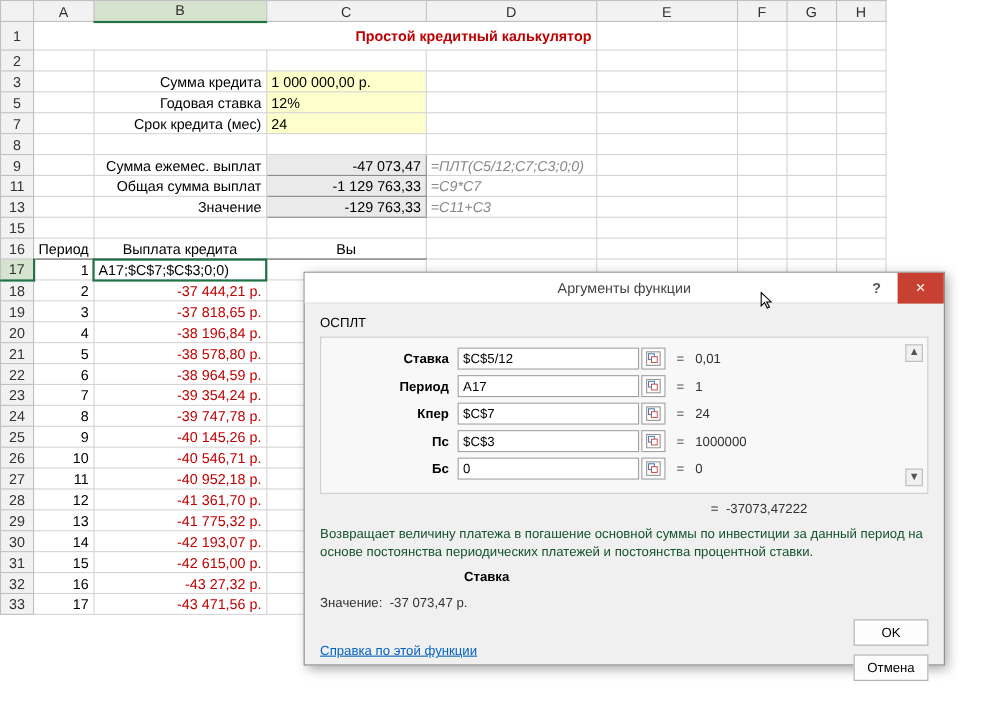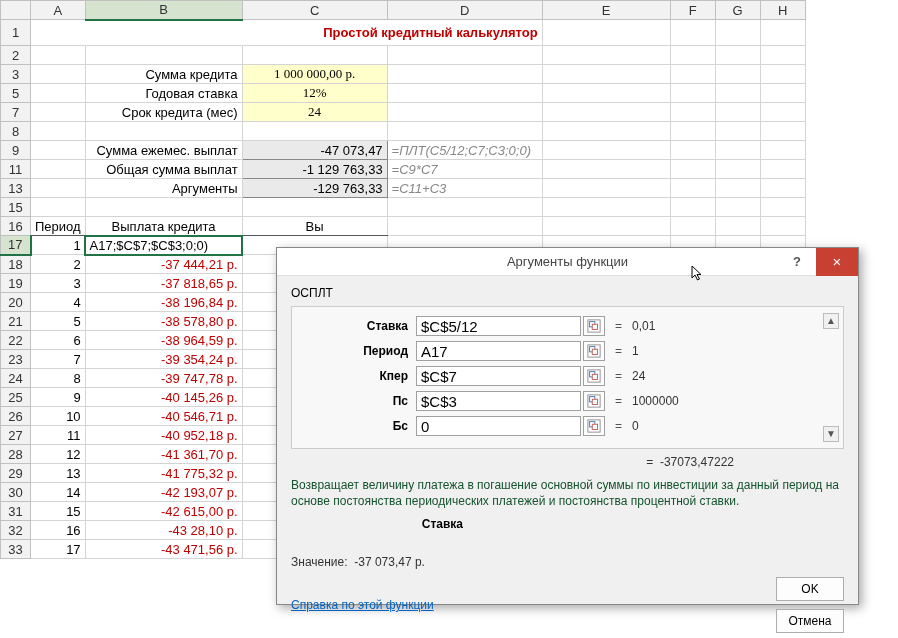--- a/index.html
+++ b/index.html
@@ -18,53 +18,53 @@
 .col-B { width: 157px; }
 .col-C { width: 145px; }
 .col-D { width: 155px; }
 .col-E { width: 128px; }
 .col-F { width: 45px; }
 .col-G { width: 45px; }
 .col-H { width: 45px; }
 
 .title { color: #c00000; font-size: 20px; font-weight: bold; text-align: right; }
 .lbl { text-align: right; }
-.yel { background: #ffffcc !important; text-align: center; font-family: Liberation Serif, serif; }
+.yel { background: #ffffcc !important; text-align: left; }
 .grb { background: #eaeaea !important; font-weight: normal; text-align: right; border: 1px solid #888 !important; }
 .frm { color: #888; font-style: italic; text-align: left; }
 .num { text-align: right; }
 .red { color: #c00000; }
 .bhdr { text-align: center; border-bottom: 1px solid #555 !important; }
 
 
 td.active { outline: 2px solid #217346; outline-offset: -1px; background: #fff; }
 
 
 .dialog { position: absolute; left: 276px; top: 247px; width: 583px; height: 358px; background: #f0f0f0; border: 1px solid #888; box-shadow: 3px 3px 10px rgba(0,0,0,0.35); font-size: 12px; }
 .dlg-title { height: 28px; background: #fff; display: flex; align-items: center; justify-content: center; color: #444; font-size: 13px; position: relative; border-bottom: 1px solid #ddd; }
 .dlg-help { position: absolute; right: 44px; top: 0; width: 34px; height: 28px; text-align: center; line-height: 28px; color: #555; font-weight: bold; }
 .dlg-close { position: absolute; right: 0; top: 0; width: 42px; height: 28px; background: #c84031; color: #fff; text-align: center; line-height: 28px; font-size: 15px; }
 .dlg-body { padding: 10px 14px 8px 14px; }
 .fn-name { font-weight: normal; margin-bottom: 6px; }
 .args-frame { border: 1px solid #ccc; background: #f8f8f8; padding: 8px 6px; position: relative; }
 .arg-row { display: flex; align-items: center; margin-bottom: 3px; height: 22px; }
 .arg-label { width: 118px; text-align: right; padding-right: 8px; font-weight: bold; }
-.arg-input { width: 165px; height: 20px; border: 1px solid #a0a0a0; background: #fff; padding: 0 4px; font-family: inherit; font-size: 15px; }
+.arg-input { width: 165px; height: 20px; border: 1px solid #a0a0a0; background: #fff; padding: 0 4px; font-family: inherit; font-size: 12px; }
 .arg-pick { width: 22px; height: 20px; border: 1px solid #a0a0a0; background: #fdfdfd; margin-left: 2px; display: flex; align-items: center; justify-content: center; }
 .arg-pick svg { width: 14px; height: 14px; }
 .arg-eq { padding: 0 10px; color: #555; }
 .arg-val { color: #333; }
 .scroll-up, .scroll-down { position: absolute; right: 4px; width: 16px; height: 16px; background: #f0f0f0; border: 1px solid #bbb; text-align: center; font-size: 10px; line-height: 14px; color: #555; }
 .scroll-up { top: 6px; } .scroll-down { bottom: 6px; }
 .result-line { text-align: right; padding-right: 110px; margin-top: 6px; color: #333; }
 .desc { margin-top: 8px; color: #14532d; line-height: 1.35; }
 .hint { display: flex; margin-top: 8px; }
 .hint-label { width: 180px; text-align: right; font-weight: bold; padding-right: 8px; }
 .hint-text { flex: 1; color: #333; line-height: 1.35; }
-.val-line { margin-top: 24px; color: #333; }
+.val-line { margin-top: 10px; color: #333; }
 .dlg-footer { display: flex; align-items: center; margin-top: 8px; }
 .help-link { color: #0563c1; text-decoration: underline; }
 .btnbar { margin-left: auto; display: flex; gap: 8px; flex-direction: column; }
 .btn { width: 68px; height: 24px; border: 1px solid #adadad; background: #fdfdfd; text-align: center; line-height: 22px; font-size: 12px; }
 .cursor-ptr { position: absolute; left: 690px; top: 265px; font-size: 16px; color: #000; pointer-events: none; }
 </style>
 </head>
 <body>
 
 <div class="sheet">
@@ -175,21 +175,21 @@
           <td class="grb">-1 129 763,33</td>
           <td class="frm">=C9*C7</td>
           <td></td>
           <td></td>
           <td></td>
           <td></td>
         </tr>
         <tr>
           <th class="rowhdr">13</th>
           <td></td>
-          <td class="lbl">Аргументы</td>
+          <td class="lbl">Значение</td>
           <td class="grb">-129 763,33</td>
           <td class="frm">=C11+C3</td>
           <td></td>
           <td></td>
           <td></td>
           <td></td>
         </tr>
         <tr>
           <th class="rowhdr">15</th>
           <td></td>
@@ -373,21 +373,21 @@
           <td></td>
           <td></td>
           <td></td>
           <td></td>
           <td></td>
           <td></td>
         </tr>
         <tr>
           <th class="rowhdr">32</th>
           <td class="num">16</td>
-          <td class="num red">-43 28,10 р.</td>
+          <td class="num red">-43 27,32 р.</td>
           <td></td>
           <td></td>
           <td></td>
           <td></td>
           <td></td>
           <td></td>
         </tr>
         <tr>
           <th class="rowhdr">33</th>
           <td class="num">17</td>

